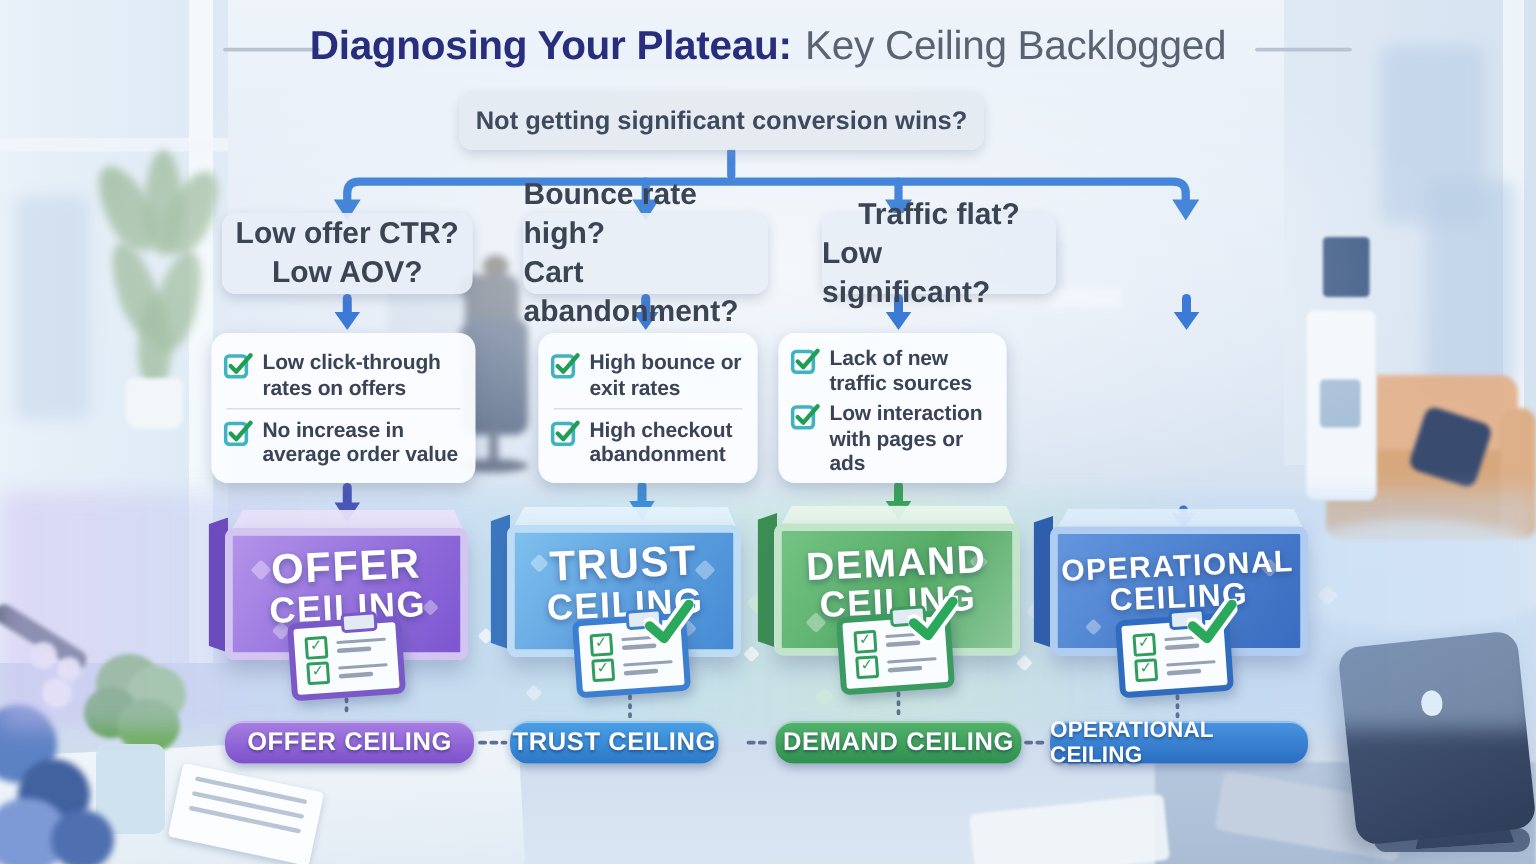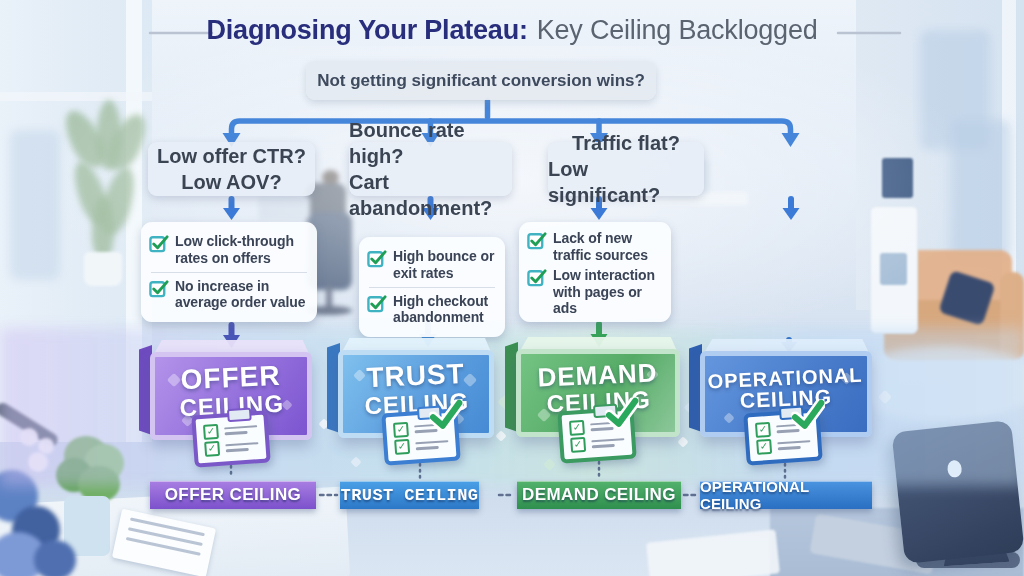--- a/index.html
+++ b/index.html
@@ -66,21 +66,21 @@
   .rootq{position:absolute;left:306px;top:61px;width:350px;height:39px;z-index:10;
     background:rgba(229,234,241,.95);border-radius:9px;box-shadow:0 3px 7px rgba(130,145,170,.3);
     display:flex;align-items:center;justify-content:center;font-size:17px;font-weight:700;color:#3e4a5e;}
   .qbox{position:absolute;top:142px;height:54px;z-index:10;background:rgba(231,238,246,.92);
     border-radius:9px;box-shadow:0 3px 8px rgba(120,135,165,.32);display:flex;flex-direction:column;
     align-items:center;justify-content:center;font-size:20px;font-weight:700;color:#3a4452;line-height:1.3;}
   .q0{left:148px;width:167px;} .q1{left:349px;width:163px;} .q2{left:548px;width:156px;} .q3{left:704px;width:174px;}
   .card{position:absolute;top:222px;z-index:10;background:rgba(251,253,255,.95);border-radius:11px;
     box-shadow:0 4px 10px rgba(90,105,140,.3);padding:8px 8px;box-sizing:border-box;
     display:flex;flex-direction:column;justify-content:space-evenly;}
-  .c0{left:141px;width:176px;height:100px;} .c1{left:359px;width:146px;height:100px;margin-top:15px;}
+  .c0{left:141px;width:176px;height:100px;} .c1{left:359px;width:146px;height:100px;}
   .c2{left:519px;width:152px;height:100px;} .c3{left:707px;width:172px;height:117px;}
   .item{display:flex;gap:6px;align-items:flex-start;font-size:14px;font-weight:600;color:#3a4456;line-height:1.18;letter-spacing:-.1px;}
   .cb{flex-shrink:0;margin-top:1px;}
   .divider{height:1px;background:#d8dee8;margin:2px 2px;}
   
   .panel{position:absolute;z-index:11;}
   .p0{left:139px;top:340px;width:173px;height:100px;}
   .p1{left:327px;top:338px;width:167px;height:100px;}
   .p2{left:505px;top:337px;width:175px;height:100px;}
   .p3{left:689px;top:339px;width:183px;height:98px;}
@@ -116,25 +116,25 @@
   .k0 .clip-tab{border:2px solid #7a58c8;} .k1 .clip-tab{border:2px solid #3b7ed2;}
   .k2 .clip-tab{border:2px solid #3a9a60;} .k3 .clip-tab{border:2px solid #2f6cc0;}
   .clip-row{display:flex;align-items:center;gap:6px;}
   .clip-check{width:11px;height:11px;border:2px solid #2f9e5c;border-radius:2px;color:#2f9e5c;
     font-size:10px;line-height:10px;text-align:center;font-weight:700;background:#fff;}
   .clip-lines{display:flex;flex-direction:column;gap:3px;flex:1;}
   .clip-lines i{display:block;height:2.5px;background:#97a1b3;border-radius:2px;}
   .clip-lines i:last-child{width:70%;}
   .bigcheck{position:absolute;top:-13px;right:-10px;width:34px;height:30px;}
   
-  .badge{position:absolute;top:481px;height:28px;z-index:12;border-radius:0;display:flex;align-items:center;justify-content:center;
+  .badge{position:absolute;top:481px;height:28px;z-index:12;border-radius:12px;display:flex;align-items:center;justify-content:center;
     color:#fff;font-weight:700;font-size:17px;letter-spacing:.4px;text-shadow:0 1.5px 2px rgba(20,40,80,.5);
     box-shadow:0 3px 6px rgba(70,90,130,.4),inset 0 1px 0 rgba(255,255,255,.45);}
   .b0{left:150px;width:166px;background:linear-gradient(#a87ee2,#7c51cc);}
-  .b1{left:340px;width:139px;background:linear-gradient(#4aa0e6,#2c78c8);font-family:Liberation Mono, monospace;}
+  .b1{left:340px;width:139px;background:linear-gradient(#4aa0e6,#2c78c8);}
   .b2{left:517px;width:164px;background:linear-gradient(#53b26c,#2f8f4e);}
   .b3{left:700px;width:172px;background:linear-gradient(#4a94e0,#2a6fc2);font-size:15px;letter-spacing:.1px;}
 </style>
 </head>
 <body>
 
 <div class="bg">
   <div class="abs window-left">
       <div class="frame"></div>
       <div class="bar"></div>

